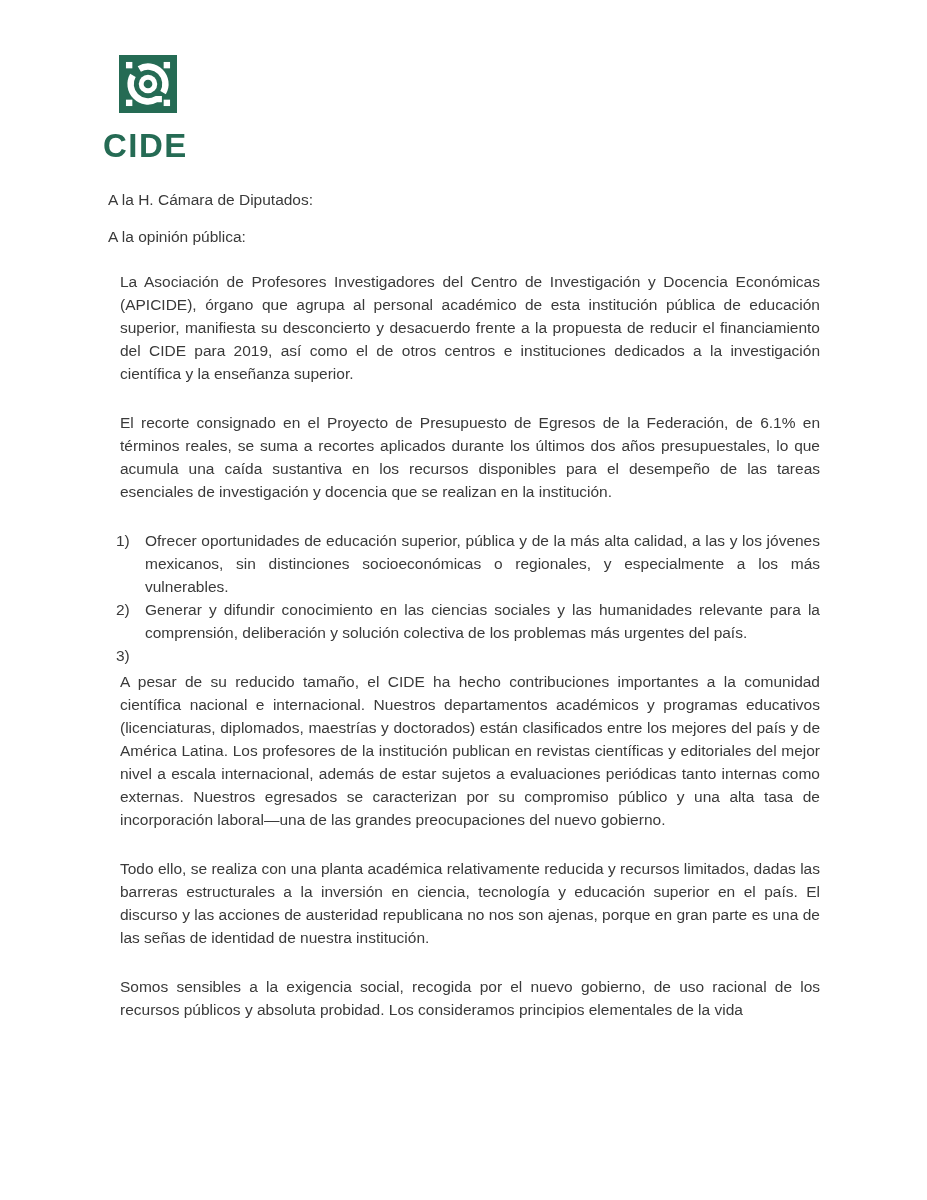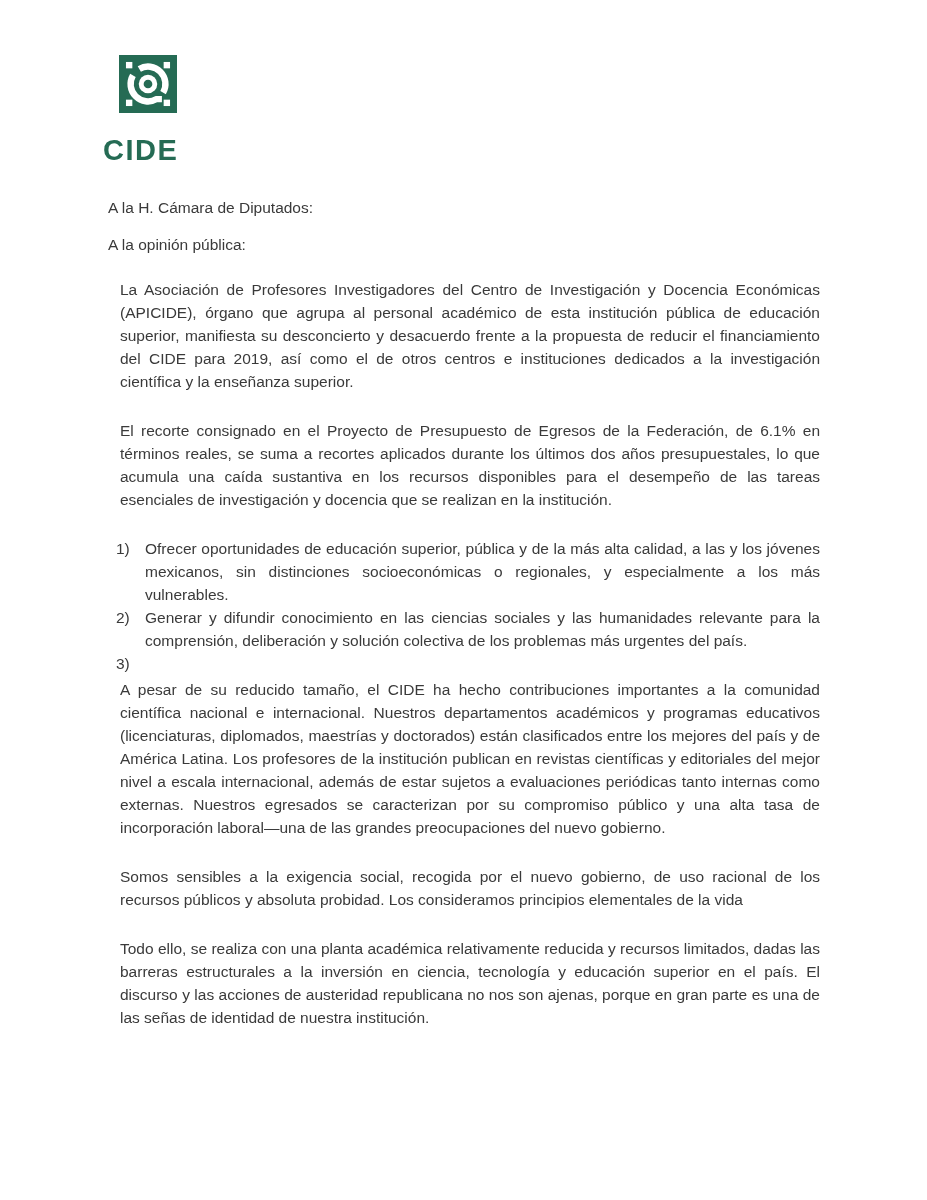--- a/index.html
+++ b/index.html
@@ -21,38 +21,38 @@
     left: 103px;
     top: 55px;
   }
   .logo-svg {
     display: block;
     width: 58px;
     height: 58px;
     margin-left: 16px;
   }
   .wordmark {
-    margin-top: 21px;
+    margin-top: 14px;
     font-weight: bold;
-    font-size: 29px;
+    font-size: 33px;
     letter-spacing: 1.5px;
     color: #256b54;
     font-family: "Liberation Sans", sans-serif;
   }
   .content {
     position: absolute;
     left: 108px;
     top: 188px;
     width: 712px;
     font-size: 15.5px;
     line-height: 23px;
     text-align: justify;
   }
   .salutation {
-    margin: 8px 0 14px 0;
+    margin: 0 0 14px 0;
     text-align: left;
   }
   .salutation.last {
     margin-bottom: 22px;
   }
   .para {
     margin: 0 0 26px 12px;
   }
   .num-list {
     margin: 0 0 26px 0;
@@ -109,19 +109,19 @@
         <span class="num-marker">2)</span>
         <span>Generar y difundir conocimiento en las ciencias sociales y las humanidades relevante para la comprensión, deliberación y solución colectiva de los problemas más urgentes del país.</span>
       </div>
       <div class="num-item">
         <span class="num-marker">3)</span>
       </div>
     </div>
 
     <p class="para">A pesar de su reducido tamaño, el CIDE ha hecho contribuciones importantes a la comunidad científica nacional e internacional. Nuestros departamentos académicos y programas educativos (licenciaturas, diplomados, maestrías y doctorados) están clasificados entre los mejores del país y de América Latina. Los profesores de la institución publican en revistas científicas y editoriales del mejor nivel a escala internacional, además de estar sujetos a evaluaciones periódicas tanto internas como externas. Nuestros egresados se caracterizan por su compromiso público y una alta tasa de incorporación laboral—una de las grandes preocupaciones del nuevo gobierno.</p>
 
+    <p class="para">Todo ello, se realiza con una planta académica relativamente reducida y recursos limitados, dadas las barreras estructurales a la inversión en ciencia, tecnología y educación superior en el país. El discurso y las acciones de austeridad republicana no nos son ajenas, porque en gran parte es una de las señas de identidad de nuestra institución.</p>
+
     <p class="para">Somos sensibles a la exigencia social, recogida por el nuevo gobierno, de uso racional de los recursos públicos y absoluta  probidad. Los consideramos principios elementales de  la  vida</p>
-
-    <p class="para">Todo ello, se realiza con una planta académica relativamente reducida y recursos limitados, dadas las barreras estructurales a la inversión en ciencia, tecnología y educación superior en el país. El discurso y las acciones de austeridad republicana no nos son ajenas, porque en gran parte es una de las señas de identidad de nuestra institución.</p>
 
   </main>
 
 </div>
 
 </body></html>

